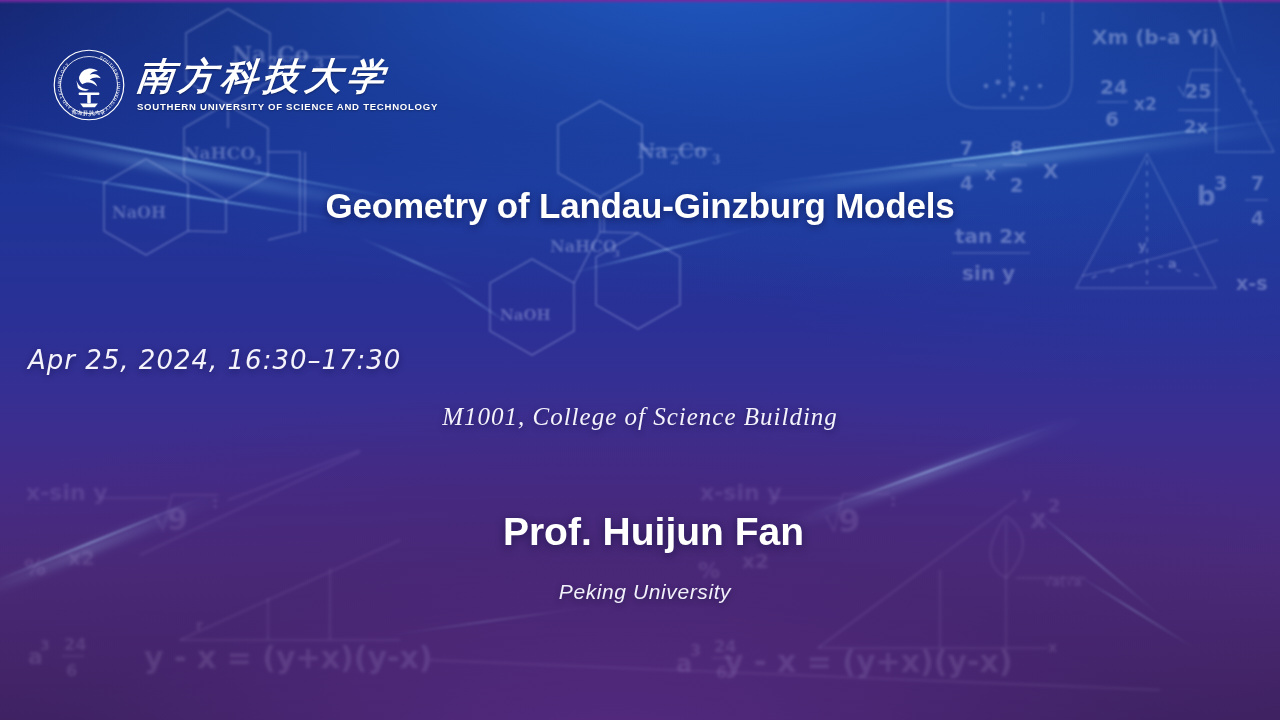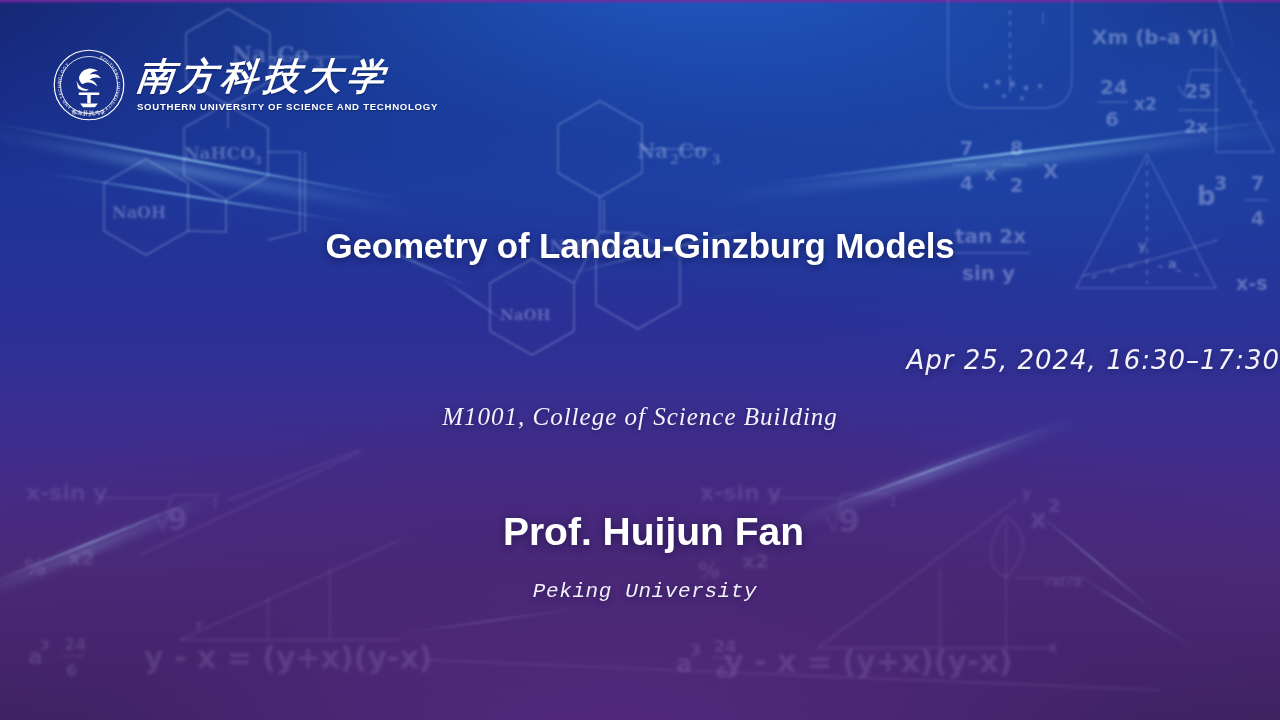--- a/index.html
+++ b/index.html
@@ -70,44 +70,44 @@
   
   .content{
     position:absolute; left:0; right:0; top:0; bottom:0;
     display:flex; flex-direction:column; align-items:center;
   }
   .talk-title{
     position:absolute; top:186px; left:0; right:0;
     text-align:center; color:#ffffff;
     font-size:35px; font-weight:700; letter-spacing:-.2px;
     text-shadow:0 2px 7px rgba(8,10,50,.5);
-    margin-top:40px;
   }
   .event-when{
-    position:absolute; top:345px; left:0; right:0; text-align:right;
+    position:absolute; top:345px; left:0; right:0; text-align:left;
     color:#f4f2fb; font-size:26px; font-weight:400; letter-spacing:1px;
     font-family:"DejaVu Sans", sans-serif; font-style:italic;
     text-shadow:0 2px 6px rgba(8,10,50,.45);
+    padding-left:28px;
   }
   .event-where{
     position:absolute; top:403px; left:0; right:0; text-align:center;
     color:#f4f2fb; font-size:25px; font-weight:400; letter-spacing:1px;
     font-family:Liberation Serif, serif; font-style:italic;
     text-shadow:0 2px 6px rgba(8,10,50,.45);
   }
   .speaker-name{
     position:absolute; top:510px; left:0; right:11px; text-align:center;
     color:#ffffff; font-size:39px; font-weight:700; letter-spacing:0px;
     text-shadow:0 2px 8px rgba(8,10,50,.5);
     margin-left:38px;
   }
   .speaker-affil{
     position:absolute; top:580px; left:0; right:0; text-align:center;
     color:#f2f0fa; font-size:21px; font-weight:400; letter-spacing:.6px;
-    font-family:Liberation Mono, monospace; font-style:italic;
+    font-family:Liberation Sans, sans-serif; font-style:italic;
     text-shadow:0 2px 6px rgba(8,10,50,.45);
     padding-left:10px;
   }
 </style>
 </head>
 <body>
 
 <div class="slide">
 
   <div class="bg-art">

